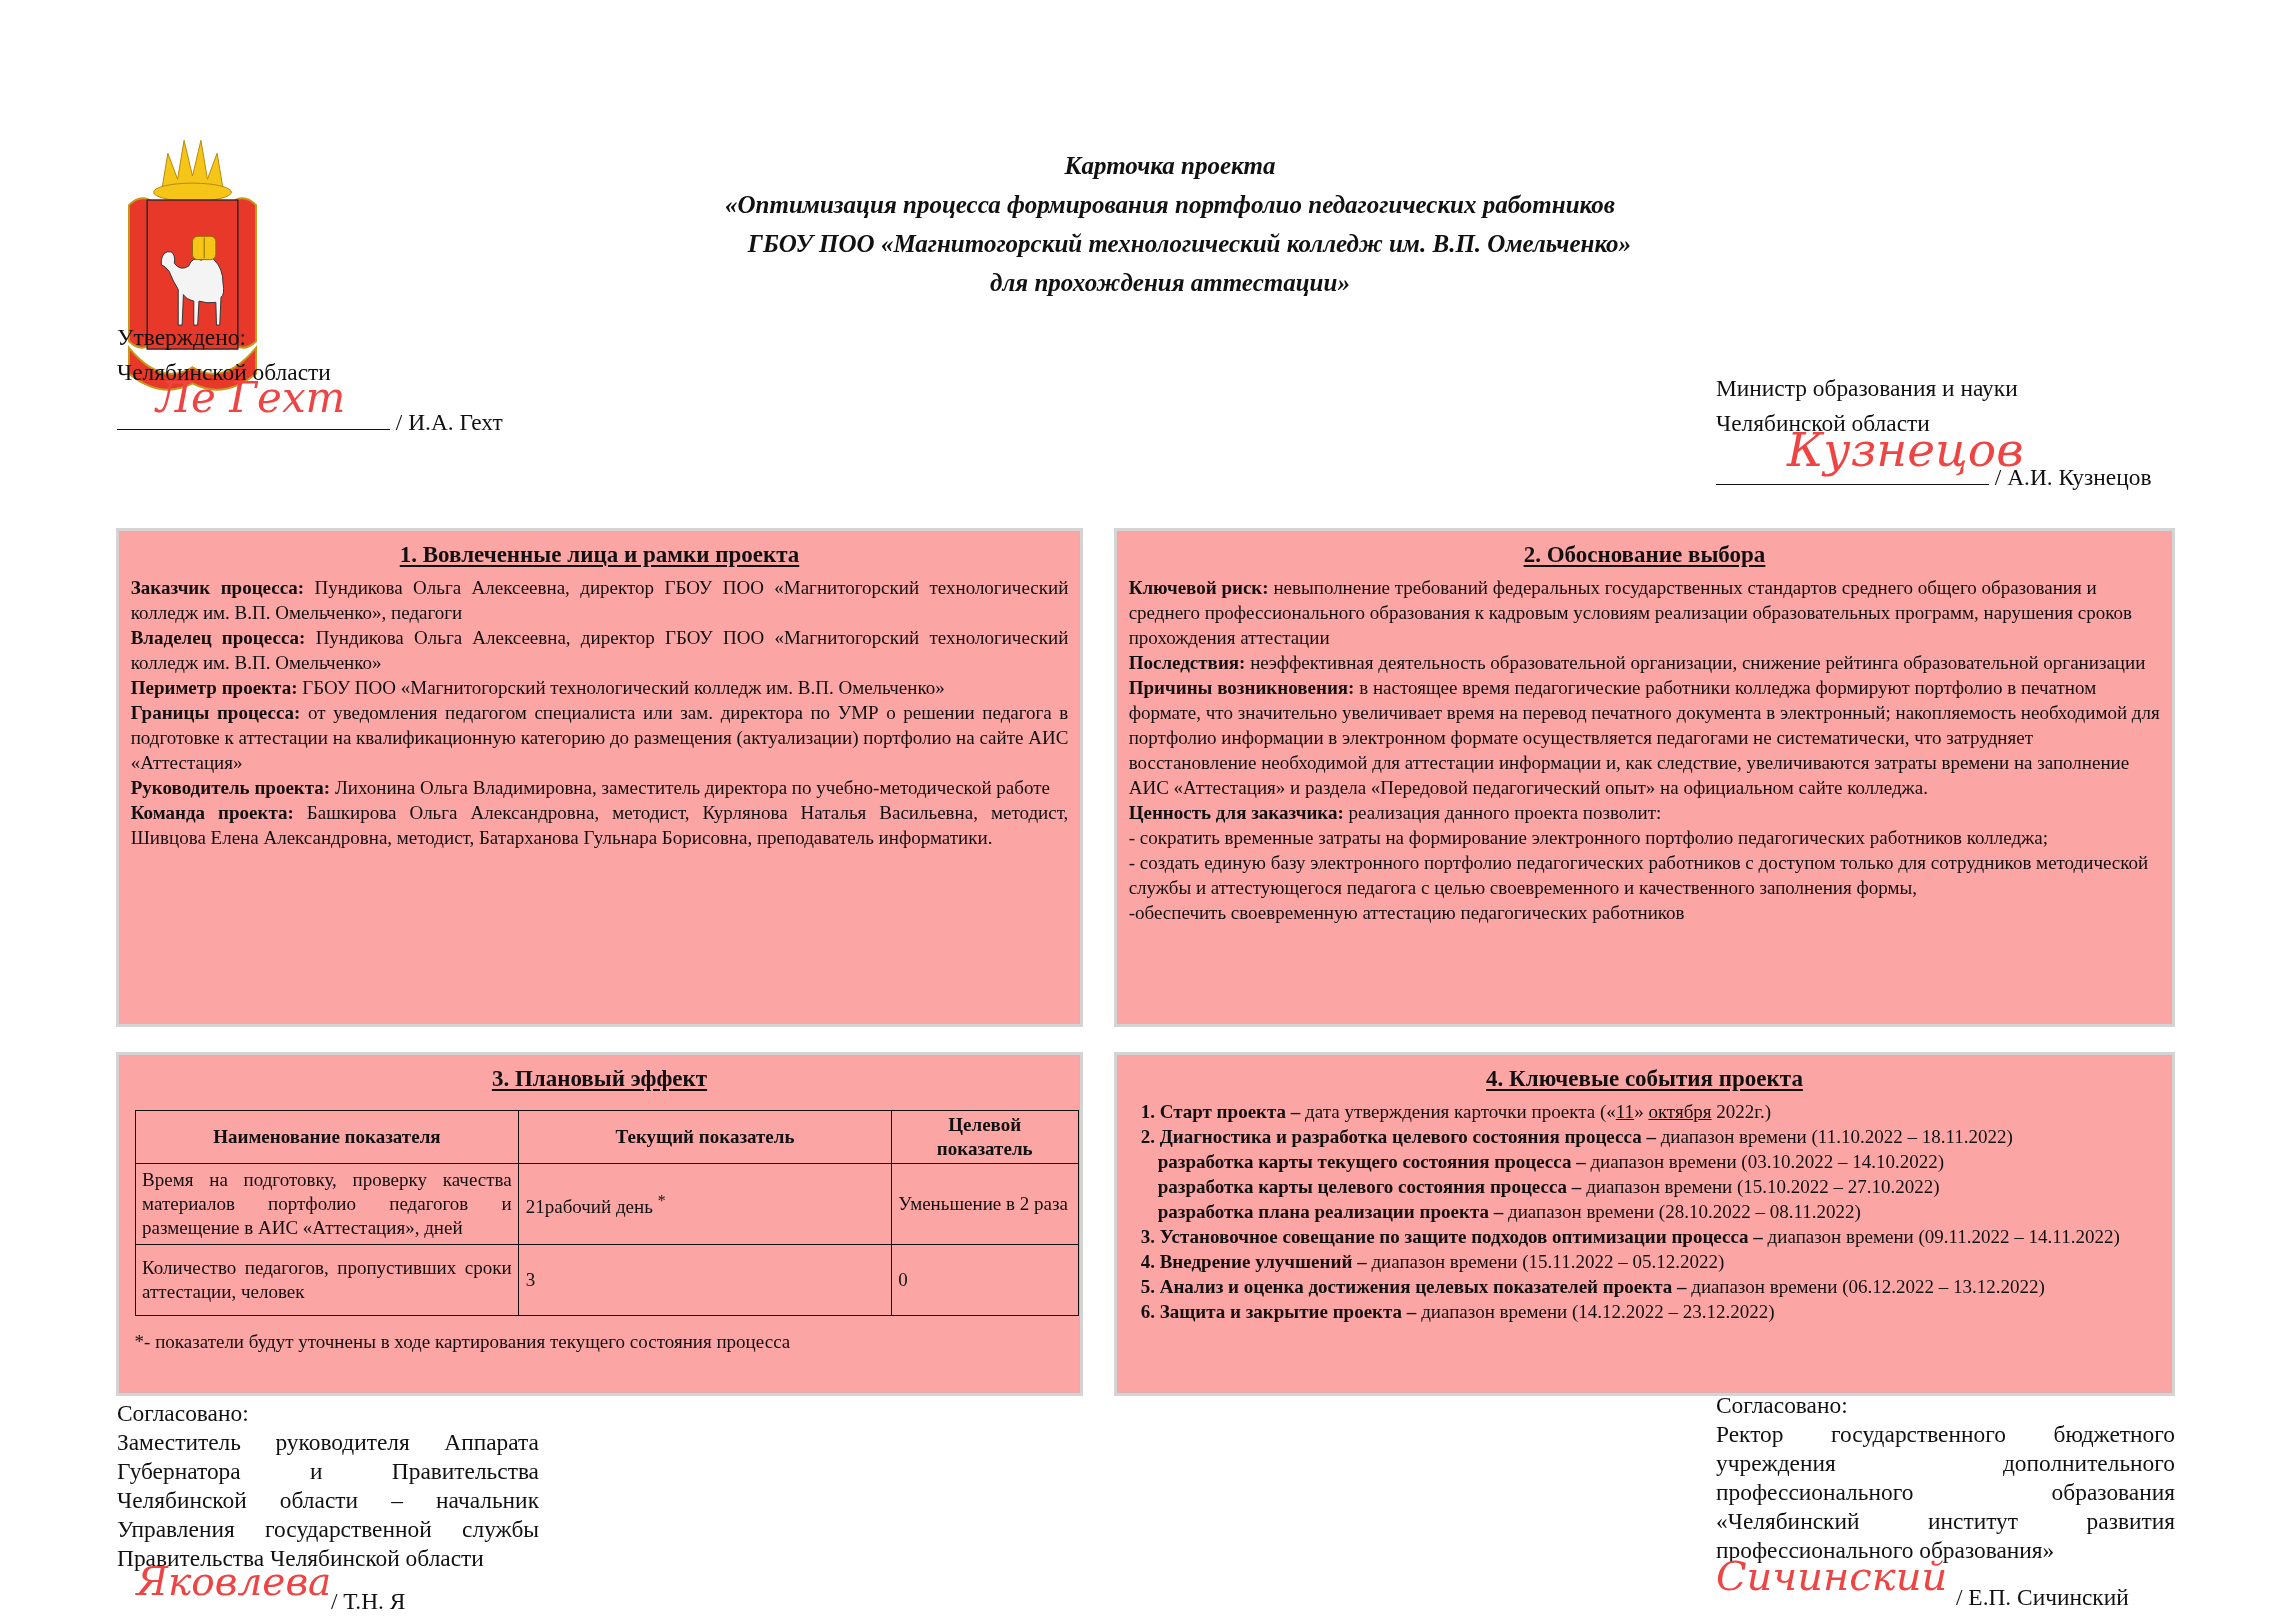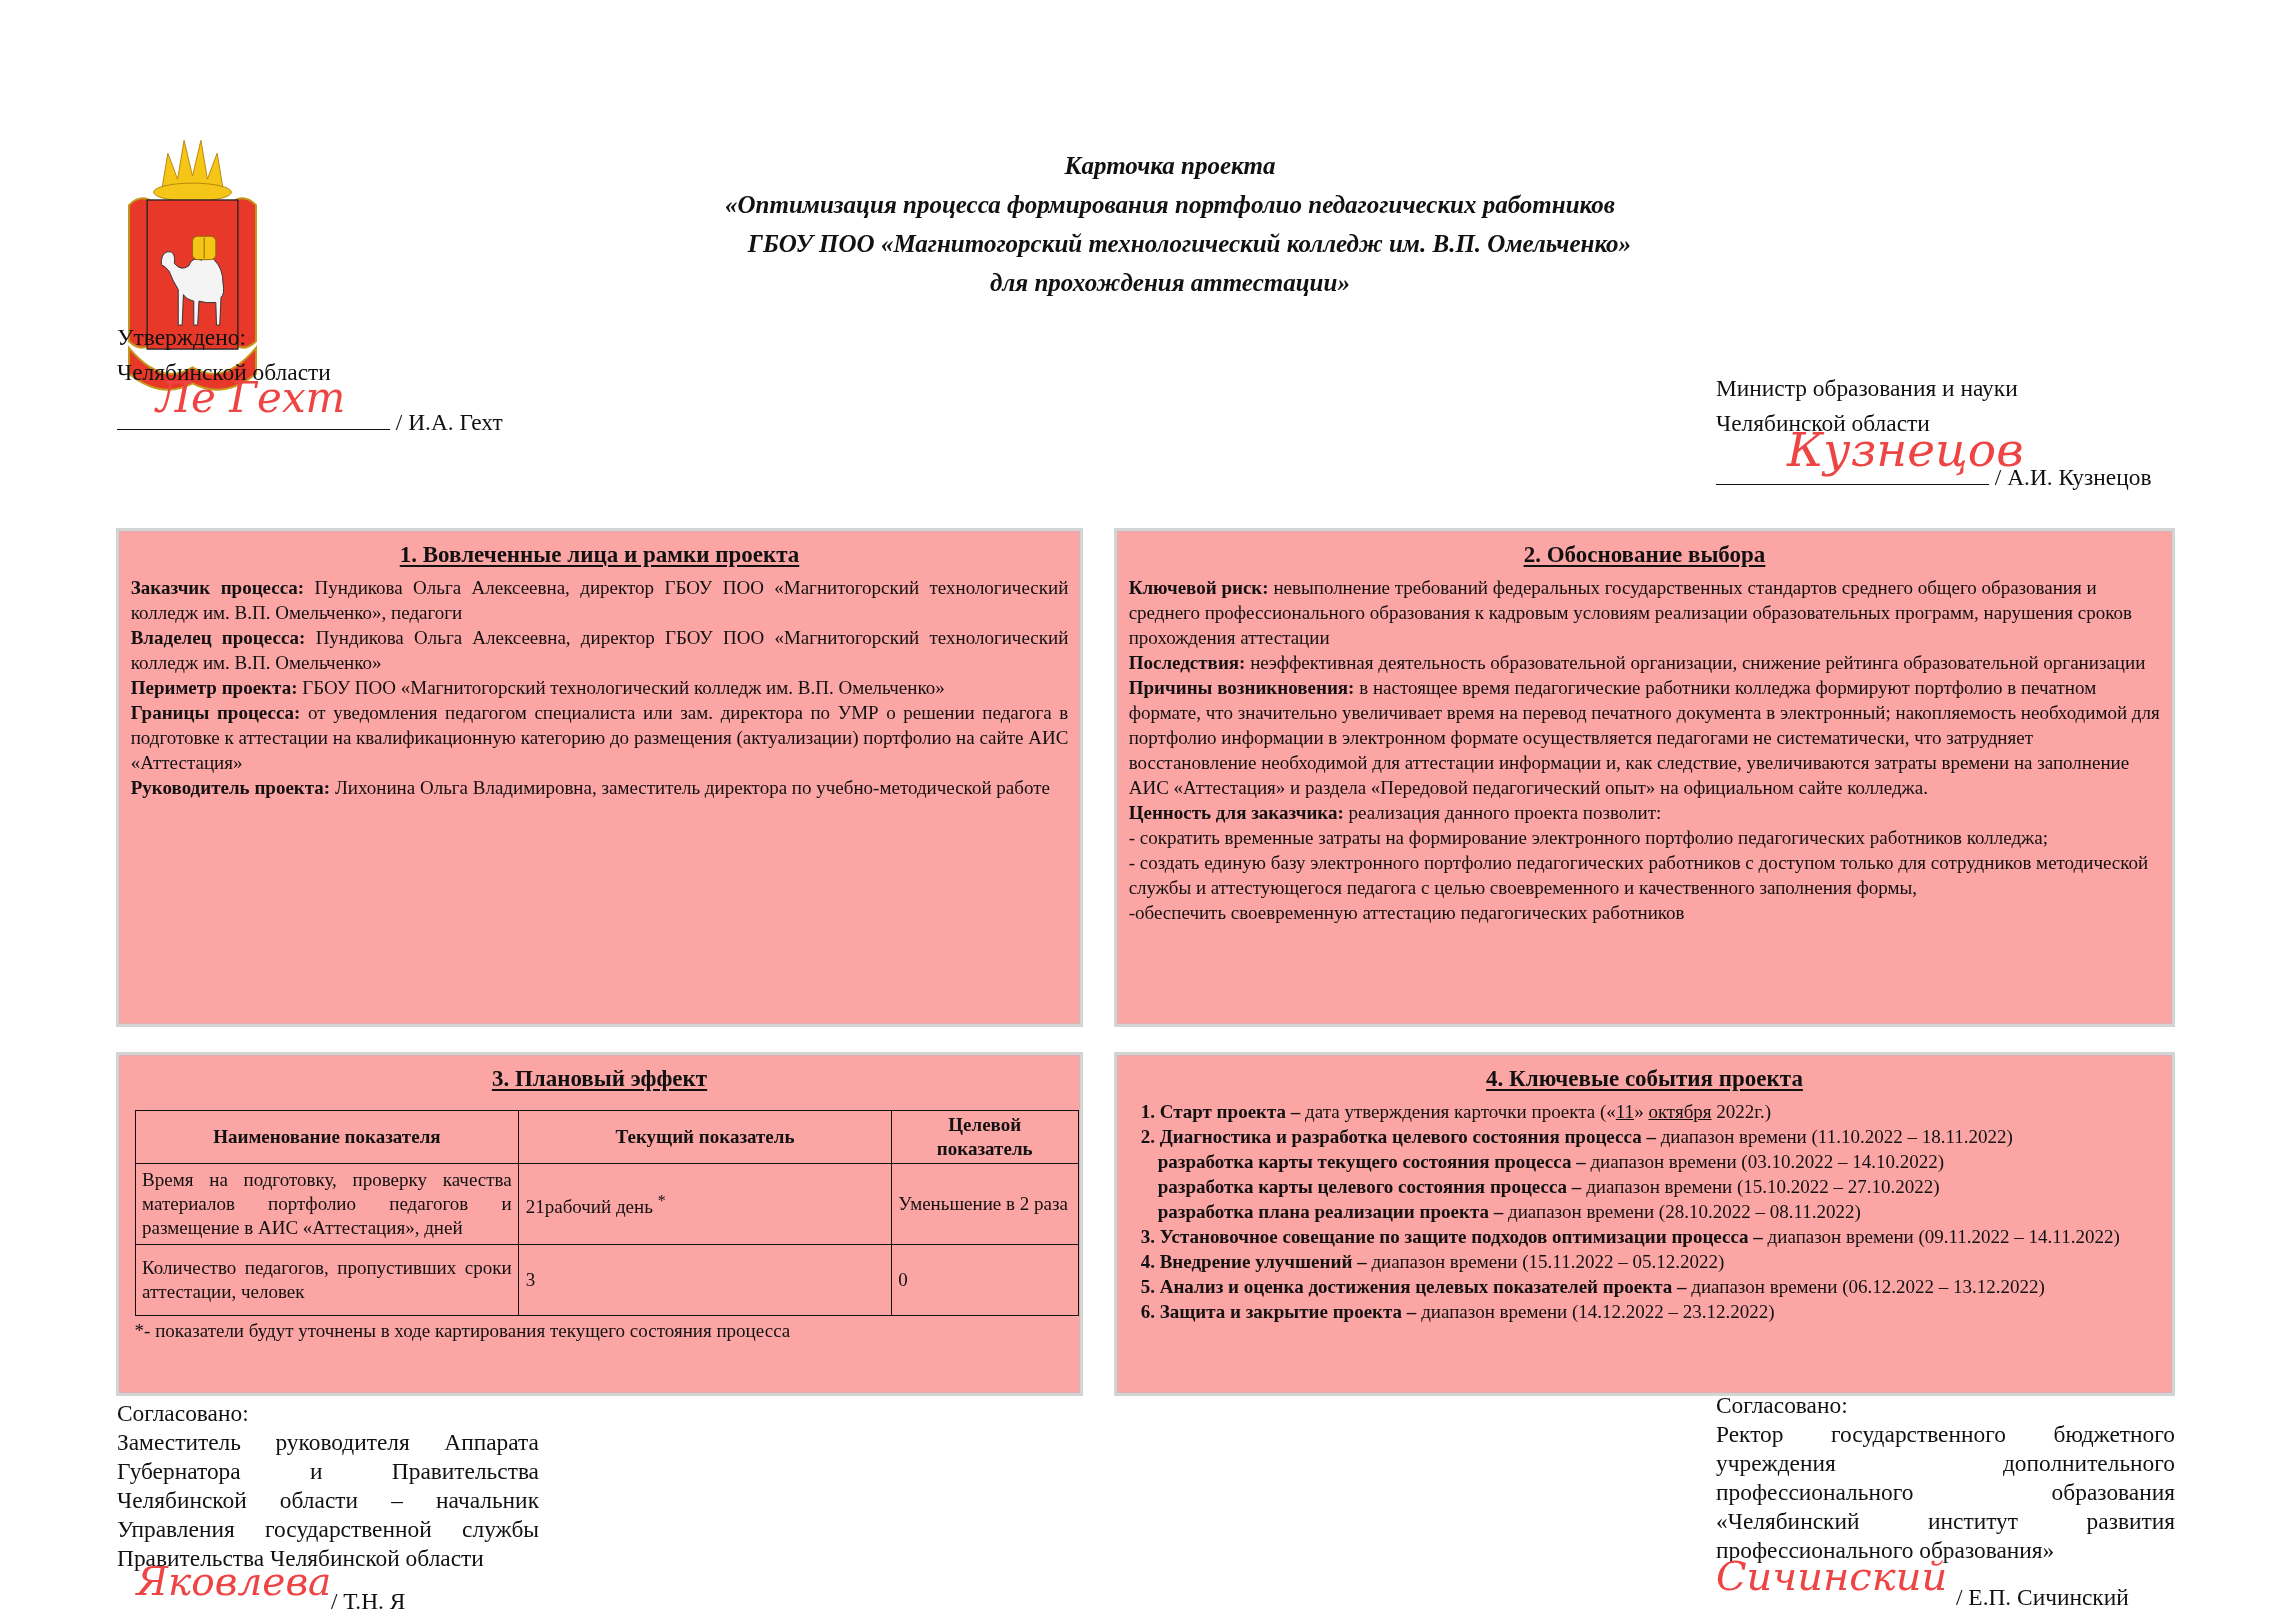--- a/index.html
+++ b/index.html
@@ -44,21 +44,21 @@
   .para b { font-weight: bold; }
 
   
   table.effect { border-collapse: collapse; width: 944px; margin: 14.3px 0 0 3.9px; font-size: 19px; line-height: 24px; }
   table.effect th, table.effect td { border: 1.9px solid #111; padding: 3.9px 6.5px; vertical-align: middle; }
   table.effect th { font-weight: bold; text-align: center; height: 45px; }
   table.effect td.name { text-align: justify; width: 396px; }
   table.effect td.cur { width: 273px; }
   table.effect .r1 td { height: 70px; }
   table.effect .r2 td { height: 62px; }
-  .footnote { font-size: 19px; line-height: 25px; margin-left: 3.9px; margin-top: 2px; }
+  .footnote { font-size: 19px; line-height: 25px; margin-left: 3.9px; margin-top: 13px; }
 
   .events .ev { font-size: 19px; line-height: 25px; text-align: justify; margin-left: 12px; }
   .events .ev.sub { padding-left: 17px; }
   .u { text-decoration: underline; }
 
   
   #agreed-left { left: 117px; top: 1399px; width: 422px; }
   #agreed-right { left: 1716px; top: 1391px; width: 459px; }
   .just { text-align: justify; text-align-last: justify; }
   .last-line { text-align: left; text-align-last: left; }
@@ -119,20 +119,21 @@
 </div>
 
 <div id="box1" class="box">
   <div class="box-title"><span>1. Вовлеченные лица и рамки проекта</span></div>
   <div id="s1-items">
       <div class="para justify"><b>Заказчик процесса:</b><span> Пундикова Ольга Алексеевна, директор ГБОУ ПОО «Магнитогорский технологический колледж им. В.П. Омельченко», педагоги</span></div>
       <div class="para justify"><b>Владелец процесса:</b><span> Пундикова Ольга Алексеевна, директор ГБОУ ПОО «Магнитогорский технологический колледж им. В.П. Омельченко»</span></div>
       <div class="para justify"><b>Периметр проекта:</b><span> ГБОУ ПОО «Магнитогорский технологический колледж им. В.П. Омельченко»</span></div>
       <div class="para justify"><b>Границы процесса:</b><span> от уведомления педагогом специалиста или зам. директора по УМР о решении педагога в подготовке к аттестации на квалификационную категорию до размещения (актуализации) портфолио на сайте АИС «Аттестация»</span></div>
       <div class="para justify"><b>Руководитель проекта:</b><span> Лихонина Ольга Владимировна, заместитель директора по учебно-методической работе</span></div>
+      <div class="para justify"><b>Команда проекта:</b><span> Башкирова Ольга Александровна, методист, Курлянова Наталья Васильевна, методист, Шивцова Елена Александровна, методист, Батарханова Гульнара Борисовна, преподаватель информатики.</span></div>
     </div>
 </div>
 
 <div id="box2" class="box">
   <div class="box-title"><span>2. Обоснование выбора</span></div>
   <div id="s2-items">
       <div class="para"><b>Ключевой риск:</b><span> невыполнение требований федеральных государственных стандартов среднего общего образования и среднего профессионального образования к кадровым условиям реализации образовательных программ, нарушения сроков прохождения аттестации</span></div>
       <div class="para"><b>Последствия:</b><span> неэффективная  деятельность образовательной организации, снижение рейтинга образовательной организации</span></div>
       <div class="para"><b>Причины возникновения:</b><span> в настоящее время педагогические работники колледжа формируют портфолио в печатном формате, что значительно увеличивает время на перевод печатного документа в электронный; накопляемость необходимой для портфолио информации в электронном формате осуществляется педагогами не систематически, что затрудняет восстановление необходимой для аттестации информации и, как следствие, увеличиваются затраты времени на заполнение АИС «Аттестация» и раздела «Передовой педагогический опыт» на официальном сайте колледжа.</span></div>
       <div class="para"><b>Ценность для заказчика:</b><span> реализация данного проекта позволит:</span></div>

